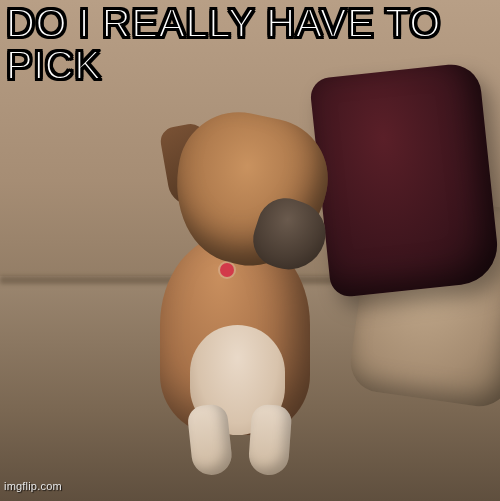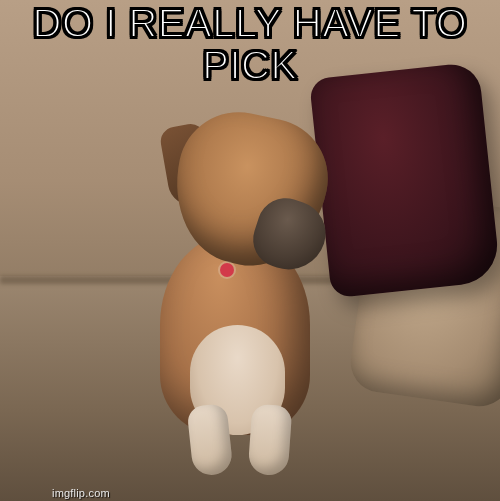--- a/index.html
+++ b/index.html
@@ -112,48 +112,47 @@
     top: 168px; left: 100px;
     width: 14px; height: 14px;
     background: #d23a4a;
     border-radius: 50%;
     box-shadow: 0 0 0 2px rgba(255,255,255,0.2);
   }
   
   .meme-text {
     position: absolute;
     left: 0; right: 0;
-    text-align: center;
+    text-align: left;
     color: #ffffff;
     font-weight: 400;
     letter-spacing: 0.5px;
     -webkit-text-stroke: 2px #000;
     text-shadow:
       2px 2px 0 #000,
       -2px 2px 0 #000,
       2px -2px 0 #000,
       -2px -2px 0 #000,
       0 2px 0 #000,
       0 -2px 0 #000,
       2px 0 0 #000,
       -2px 0 0 #000;
     padding: 0 6px;
     text-transform: uppercase;
   }
   .top-text { top: 2px; font-size: 40px; line-height: 1.05; }
   .bottom-text { bottom: 6px; font-size: 40px; line-height: 1.05; }
   .watermark {
     position: absolute;
-    left: 4px; bottom: 2px;
+    left: 4px; bottom: 9px;
     font-family: Arial, sans-serif;
     font-size: 11px;
     color: #e8e8e8;
     text-shadow: 1px 1px 1px rgba(0,0,0,0.8);
     letter-spacing: 0.2px;
-    margin-left: 48px;
   }
 </style>
 </head>
 <body>
 
 <div class="meme-container">
   <div class="scene">
     <div class="couch-back"></div>
     <div class="couch-seat"></div>
     <div class="couch-ridge"></div>

